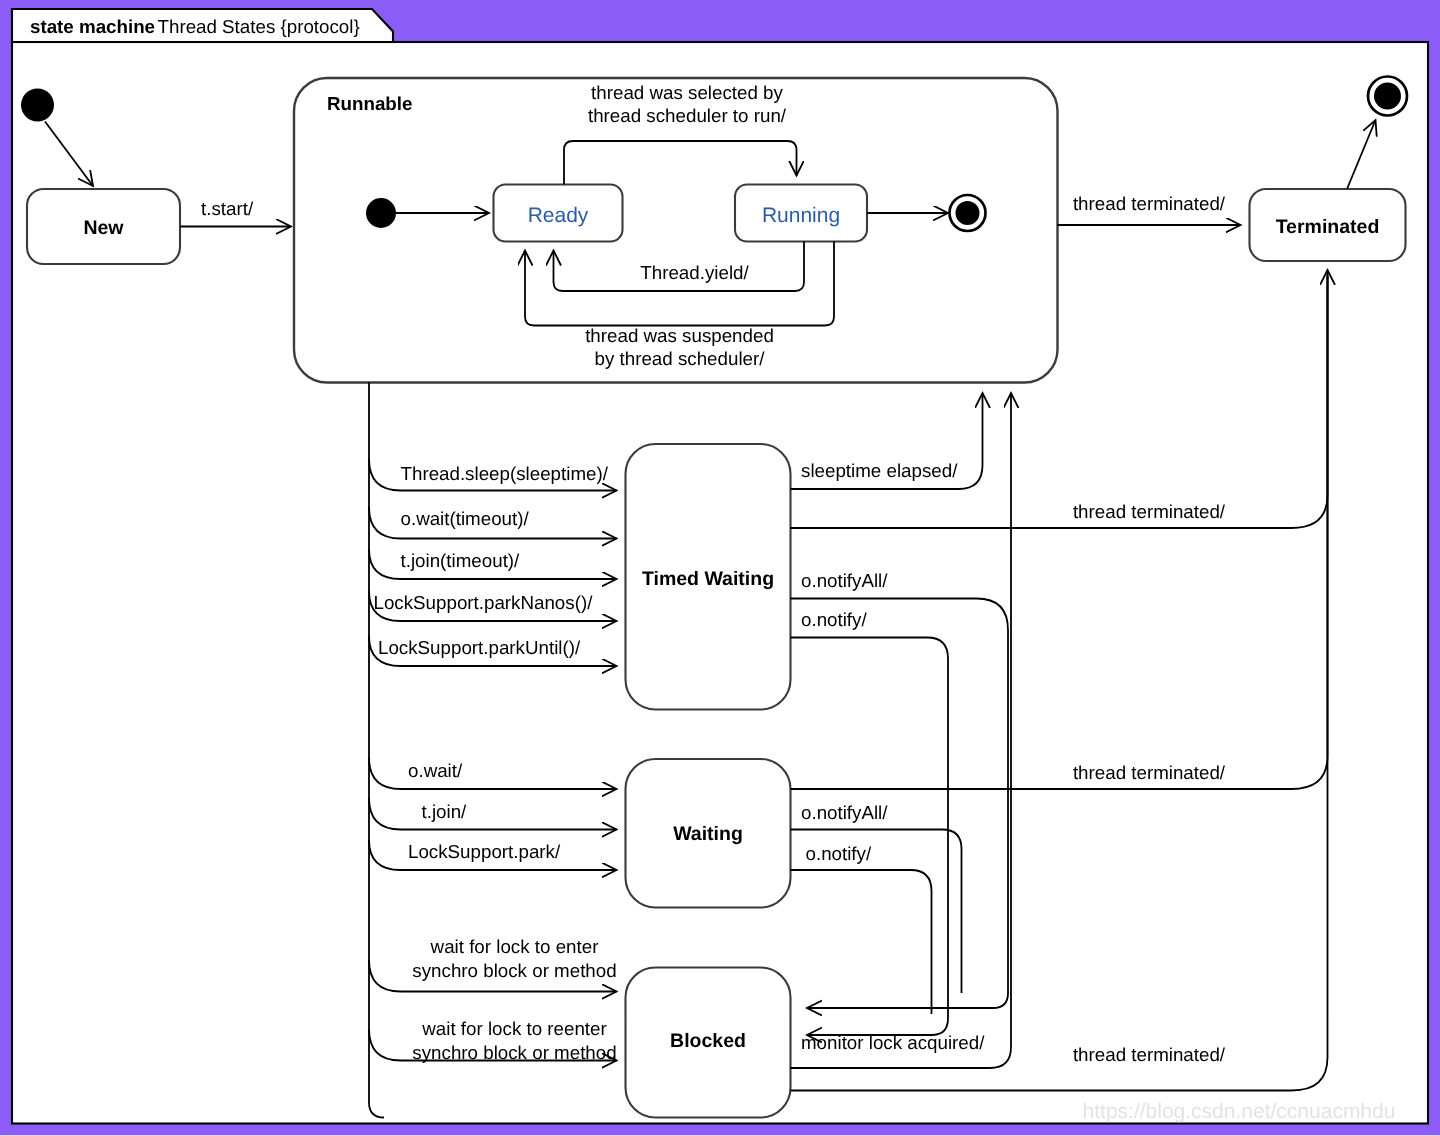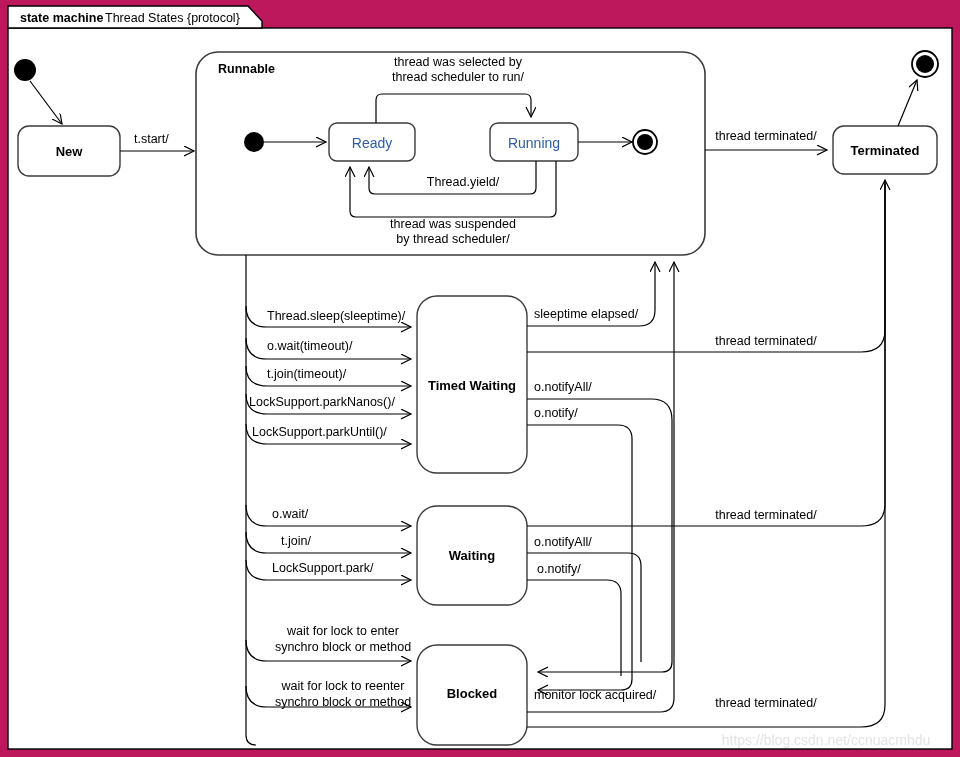--- a/index.html
+++ b/index.html
@@ -1,17 +1,17 @@
 <!DOCTYPE html>
 <html><head>
 <meta charset="utf-8">
 <style>
   html,body{margin:0;padding:0;background:#ffffff;}
   body{font-family:"Liberation Sans",sans-serif;}
-  #stage{position:relative;width:960px;height:757px;background:#be185d;overflow:hidden;}
+  #stage{position:relative;width:960px;height:757px;background:#8b5cf6;overflow:hidden;}
   svg{display:block;}
   .lbl{font-family:"Liberation Sans",sans-serif;font-size:12.5px;fill:#000;}
   .lbl-state{font-family:"Liberation Sans",sans-serif;font-size:13px;font-weight:bold;fill:#000;}
   .lbl-state-blue{font-family:"Liberation Sans",sans-serif;font-size:14px;fill:#2a5caa;}
   .lbl-region{font-family:"Liberation Sans",sans-serif;font-size:12.5px;font-weight:bold;fill:#000;}
   .hdr-bold{font-family:"Liberation Sans",sans-serif;font-size:12.5px;font-weight:bold;fill:#000;}
   .hdr-norm{font-family:"Liberation Sans",sans-serif;font-size:12.5px;fill:#000;}
   .wm{font-family:"Liberation Sans",sans-serif;font-size:14px;fill:#e3e3e3;}
   .edge{fill:none;stroke:#000;stroke-width:1.2;}
   .frame{fill:#fff;stroke:#000;stroke-width:1.4;}

